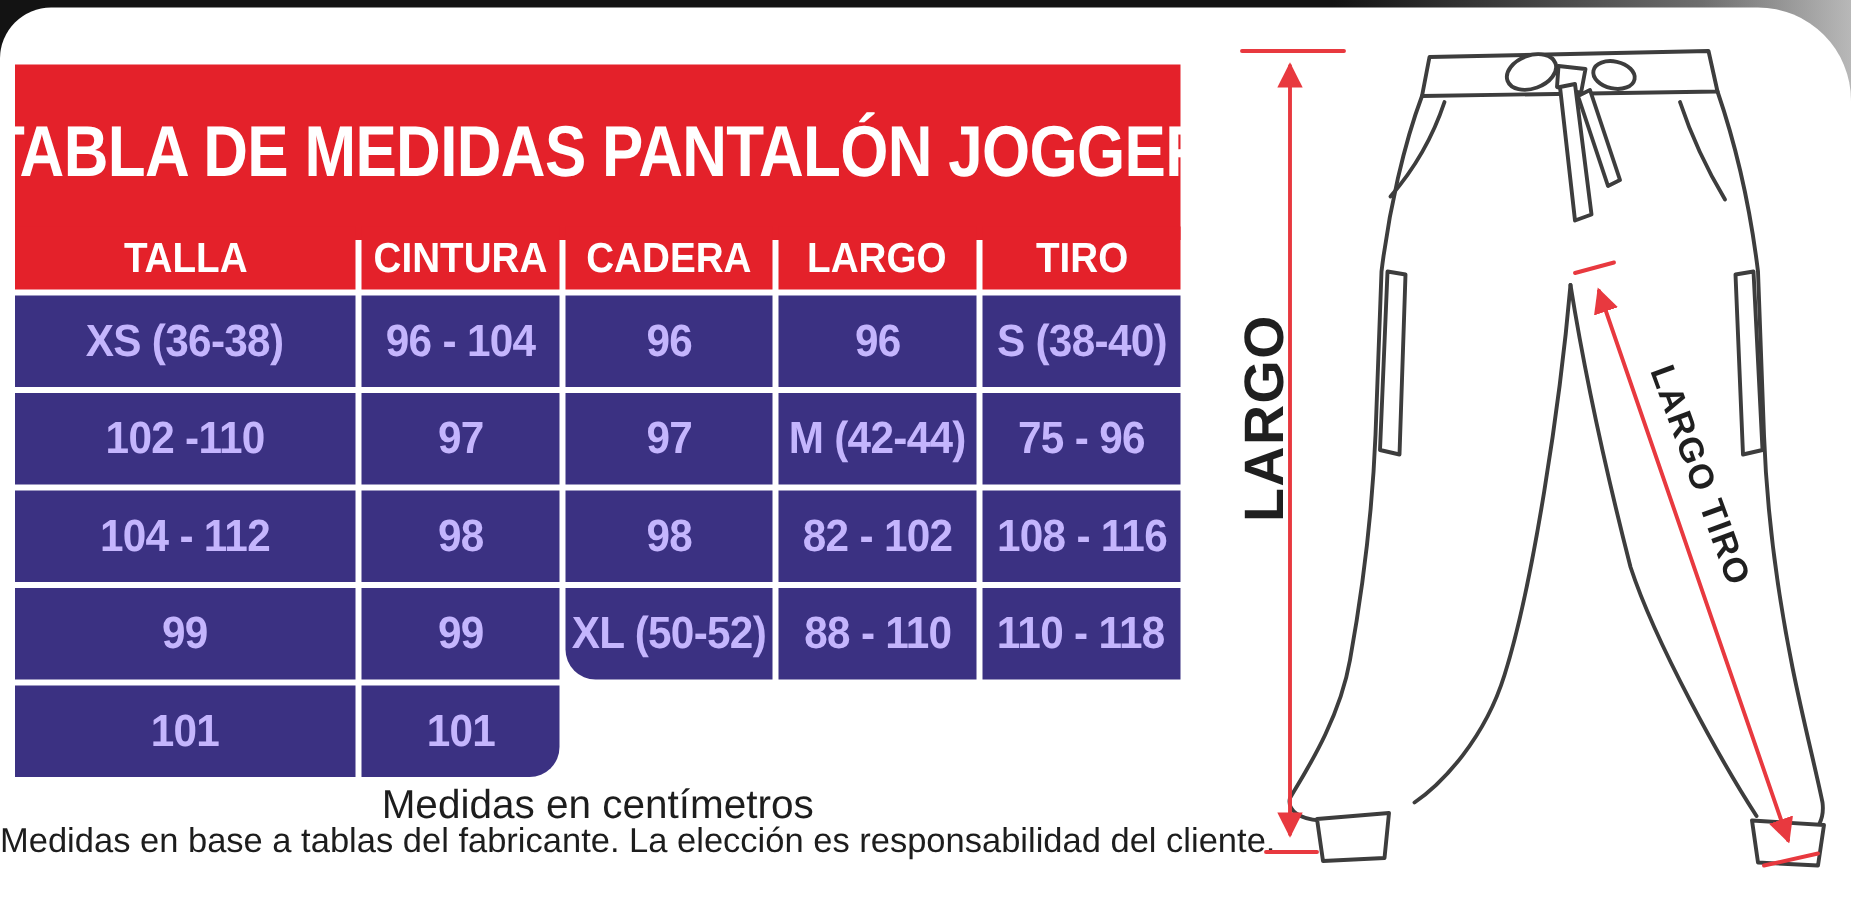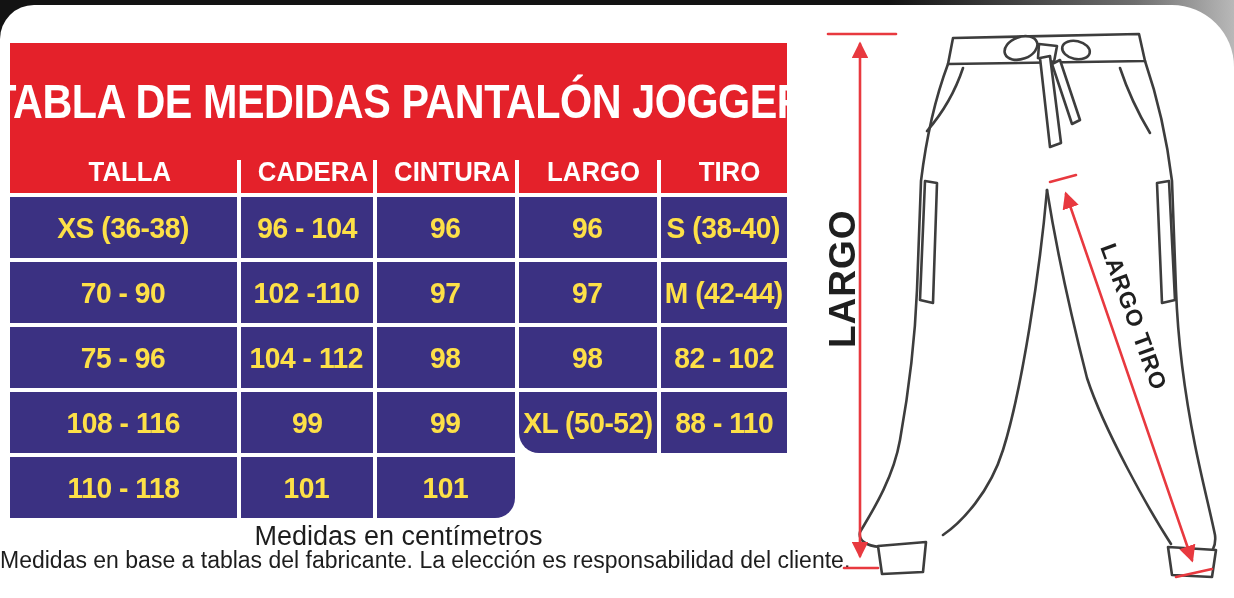--- a/index.html
+++ b/index.html
@@ -26,25 +26,25 @@
   }
   .size-table {
     position:absolute; left:10px; top:151px; width:777px;
     display:grid;
     grid-template-columns:29.2% 1fr 1fr 1fr 1fr;
     grid-template-rows:42px repeat(5, 61px);
     gap:4px;
   }
   .th {
     background:#e4212a; color:#fff; font-weight:bold; font-size:28px;
-    display:flex; align-items:center; justify-content:center;padding-left:12px;
+    display:flex; align-items:center; justify-content:center;
   }
   .th span { display:inline-block; transform:scaleX(0.92); white-space:nowrap; }
   .td {
-    background:#3b3182; color:#fde047; font-weight:bold; font-size:30px;
+    background:#3b3182; color:#c4b5fd; font-weight:bold; font-size:30px;
     display:flex; align-items:center; justify-content:center;
   }
   .td span { display:inline-block; transform:scaleX(0.94); white-space:nowrap; letter-spacing:-0.5px; }
   .td.bl { border-bottom-left-radius:20px; }
   .td.br { border-bottom-right-radius:20px; }
   .note-units {
     position:absolute; left:10px; top:521px; width:777px;
     text-align:center; color:#1d1d1d; font-size:27px;
   }
   .note-disclaimer {
@@ -65,26 +65,26 @@
 
 <div class="title-bar">
   <span>TABLA DE MEDIDAS PANTALÓN JOGGER</span>
 </div>
 
 <div class="size-table">
   <div class="th">
       <span>TALLA</span>
     </div>
   <div class="th">
+      <span>CINTURA</span>
+    </div>
+  <div class="th">
       <span>CADERA</span>
     </div>
   <div class="th">
-      <span>CINTURA</span>
-    </div>
-  <div class="th">
       <span>LARGO</span>
     </div>
   <div class="th">
       <span>TIRO</span>
     </div>
 
   <div class="td">
       <span>XS (36-38)</span>
     </div>
   <div class="td">
@@ -92,23 +92,20 @@
     </div>
   <div class="td">
       <span>96</span>
     </div>
   <div class="td">
       <span>96</span>
     </div>
 
   <div class="td">
       <span>S (38-40)</span>
-    </div>
-  <div class="td">
-      <span>70 - 90</span>
     </div>
   <div class="td">
       <span>102 -110</span>
     </div>
   <div class="td">
       <span>97</span>
     </div>
   <div class="td">
       <span>97</span>
     </div>

